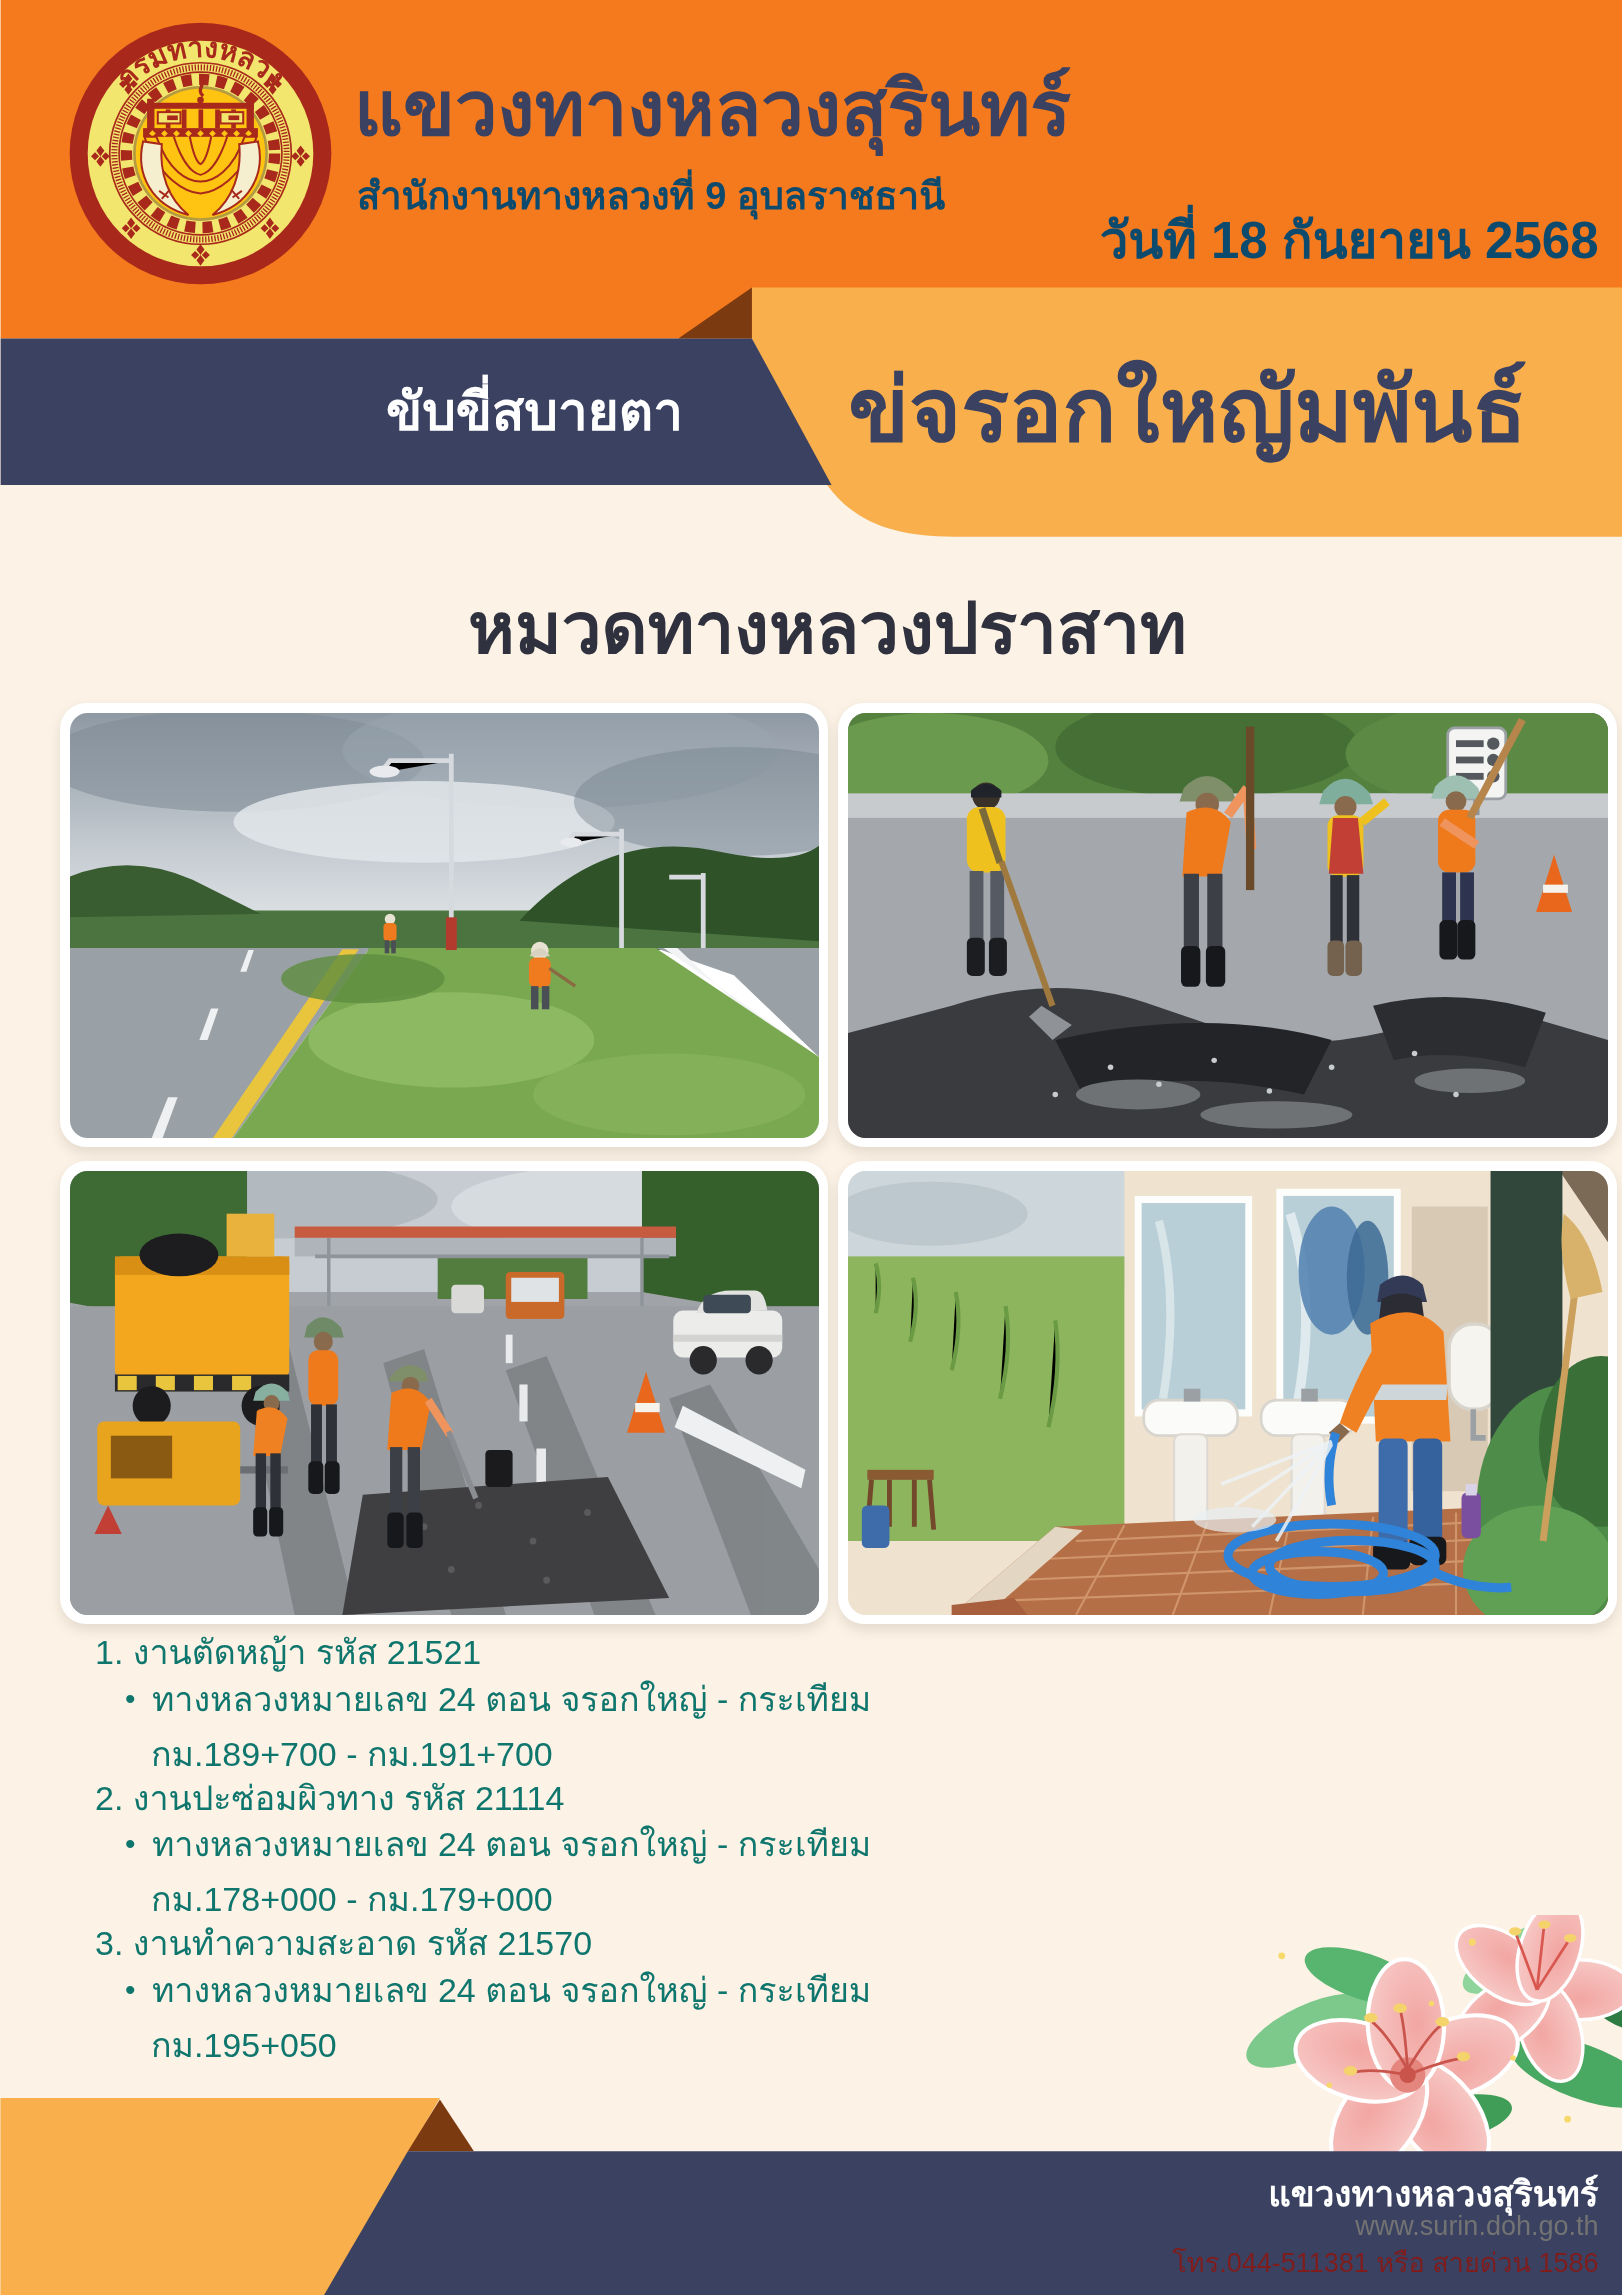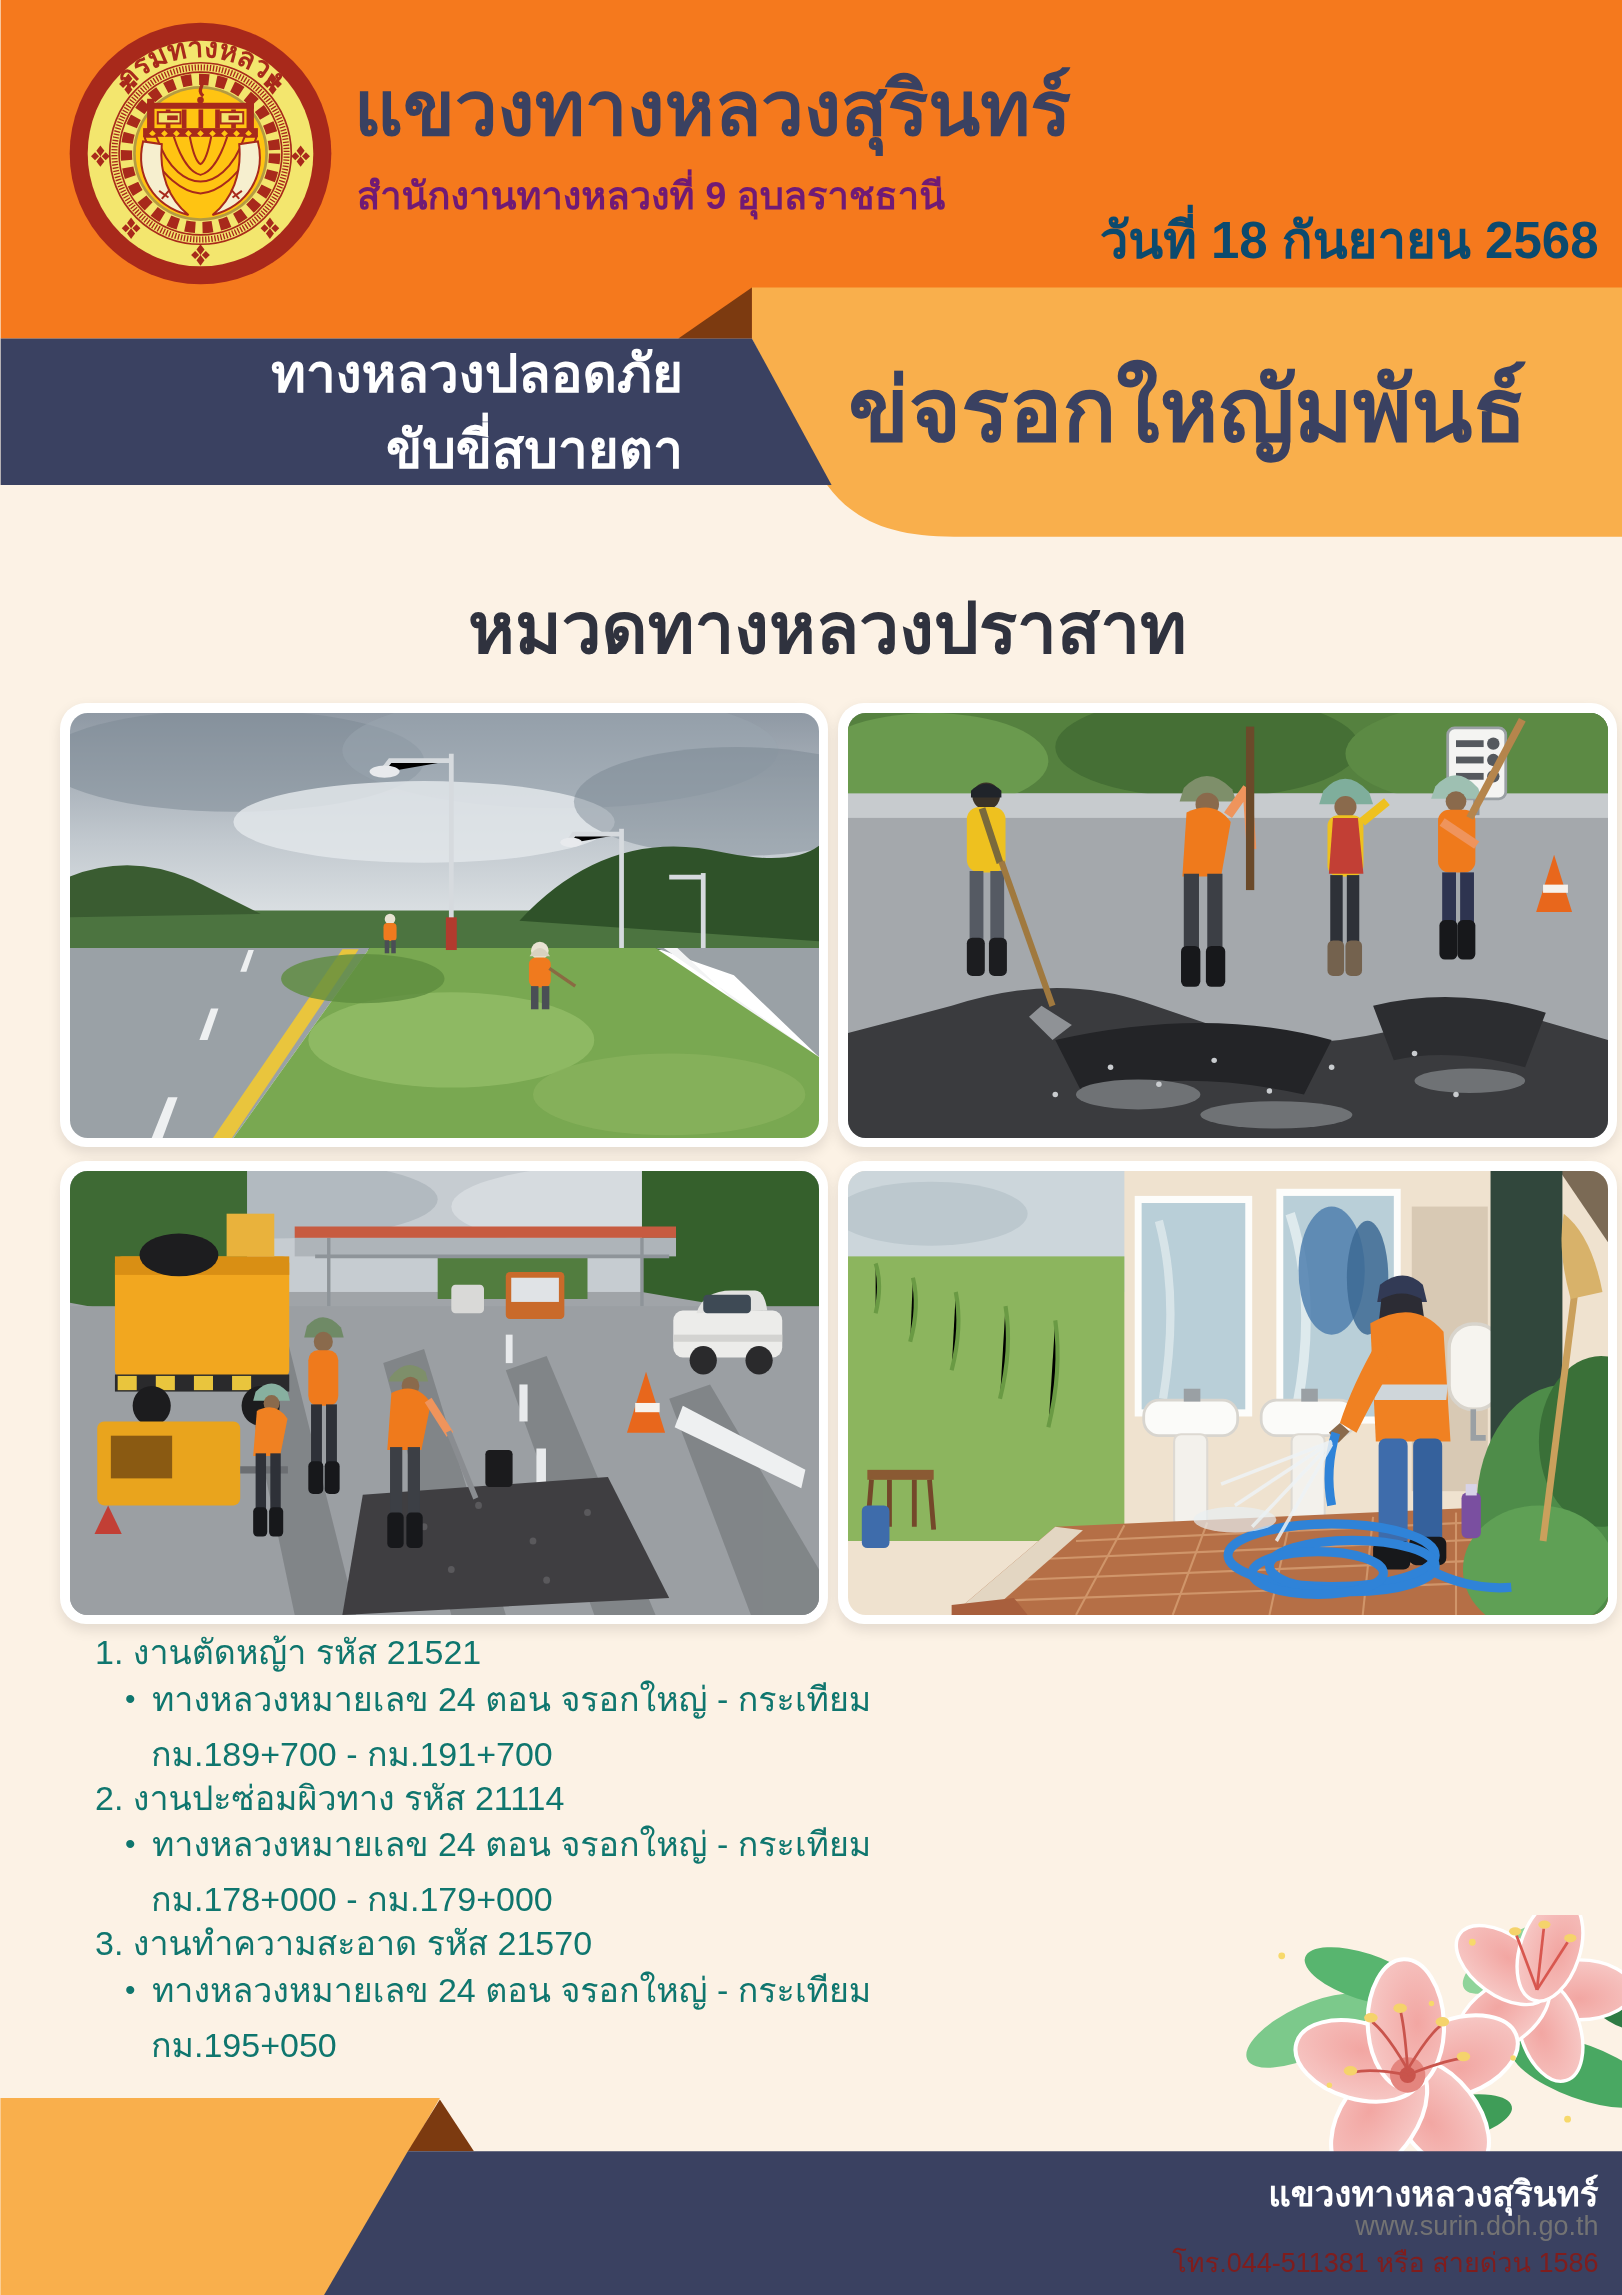--- a/index.html
+++ b/index.html
@@ -1,21 +1,21 @@
 <!DOCTYPE html>
 <html style="font-size:11px"><head>
 <meta charset="utf-8">
 <style>
   html,body{margin:0;padding:0;}
   .page{position:relative;width:1623px;height:2295px;background:#FCF2E5;overflow:hidden;
         font-family:"Liberation Sans",sans-serif;}
   .abs{position:absolute;}
   
   .org-name{left:354px;top:63px;font-size:76px;font-weight:800;color:#3A4161;line-height:1.2;}
-  .org-sub{left:357px;top:165px;font-size:38px;font-weight:600;color:#701a75;}
+  .org-sub{left:357px;top:165px;font-size:38px;font-weight:600;color:#0c4a6e;}
   .date{right:24.5px;top:199px;font-size:51px;font-weight:800;color:#0c4a6e;}
   .banner-left{left:0;top:339px;width:683px;height:146px;display:flex;flex-direction:column;
                justify-content:center;align-items:flex-end;color:#fff;font-weight:800;
                font-size:53px;line-height:76px;text-align:right;}
   .banner-right{left:763px;top:341px;width:849px;height:136px;display:flex;align-items:center;
                 justify-content:center;color:#3A4161;font-weight:800;font-size:89px;}
   .section-title{left:16px;top:571px;width:100%;text-align:center;font-size:71px;font-weight:800;color:#2F323E;}
   
   .card{position:absolute;background:#fff;border-radius:26px;padding:9.5px;
         box-shadow:0 5.5px 12.3px rgba(0,0,0,0.10);}
@@ -109,21 +109,20 @@
       <path d="M-62 56 l14 10 M-58 68 l12 -14" stroke-width="3"></path>
       <path d="M62 56 l-14 10 M58 68 l-12 -14" stroke-width="3"></path>
     </g>
   </svg>
 
   <div class="abs org-name">แขวงทางหลวงสุรินทร์</div>
   <div class="abs org-sub">สำนักงานทางหลวงที่ 9 อุบลราชธานี</div>
   <div class="abs date">วันที่ 18 กันยายน 2568</div>
 
   <div class="abs banner-left">
-    <div>ทางหลวงปลอดภัย</div>
     <div>ขับขี่สบายตา</div>
   </div>
   <div class="abs banner-right">
     <span>ข่จรอกใหญัมพันธ์</span>
   </div>
 
   <div class="abs section-title">หมวดทางหลวงปราสาท</div>
 
   <div class="card" style="left:60px;top:703px;width:749px;height:425px;" aria-label="workers mowing grass along highway median">
     <span class="ph">

